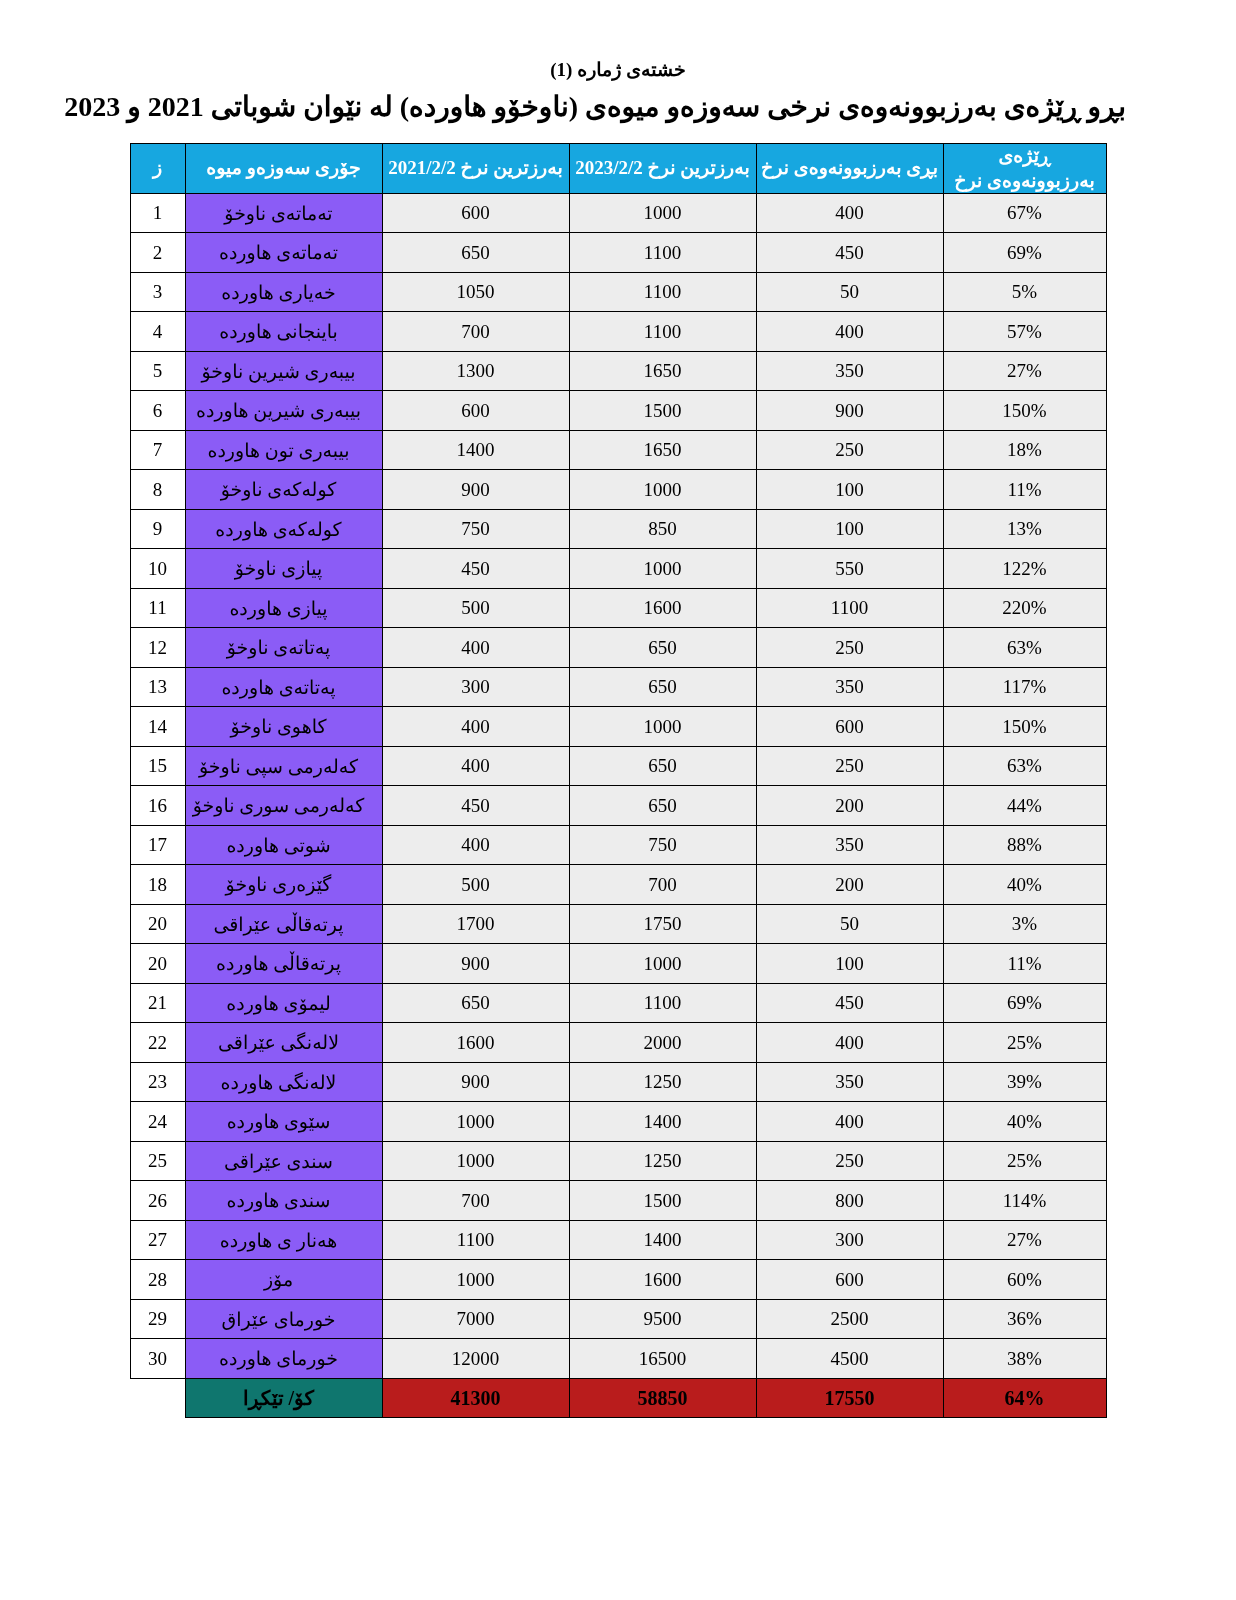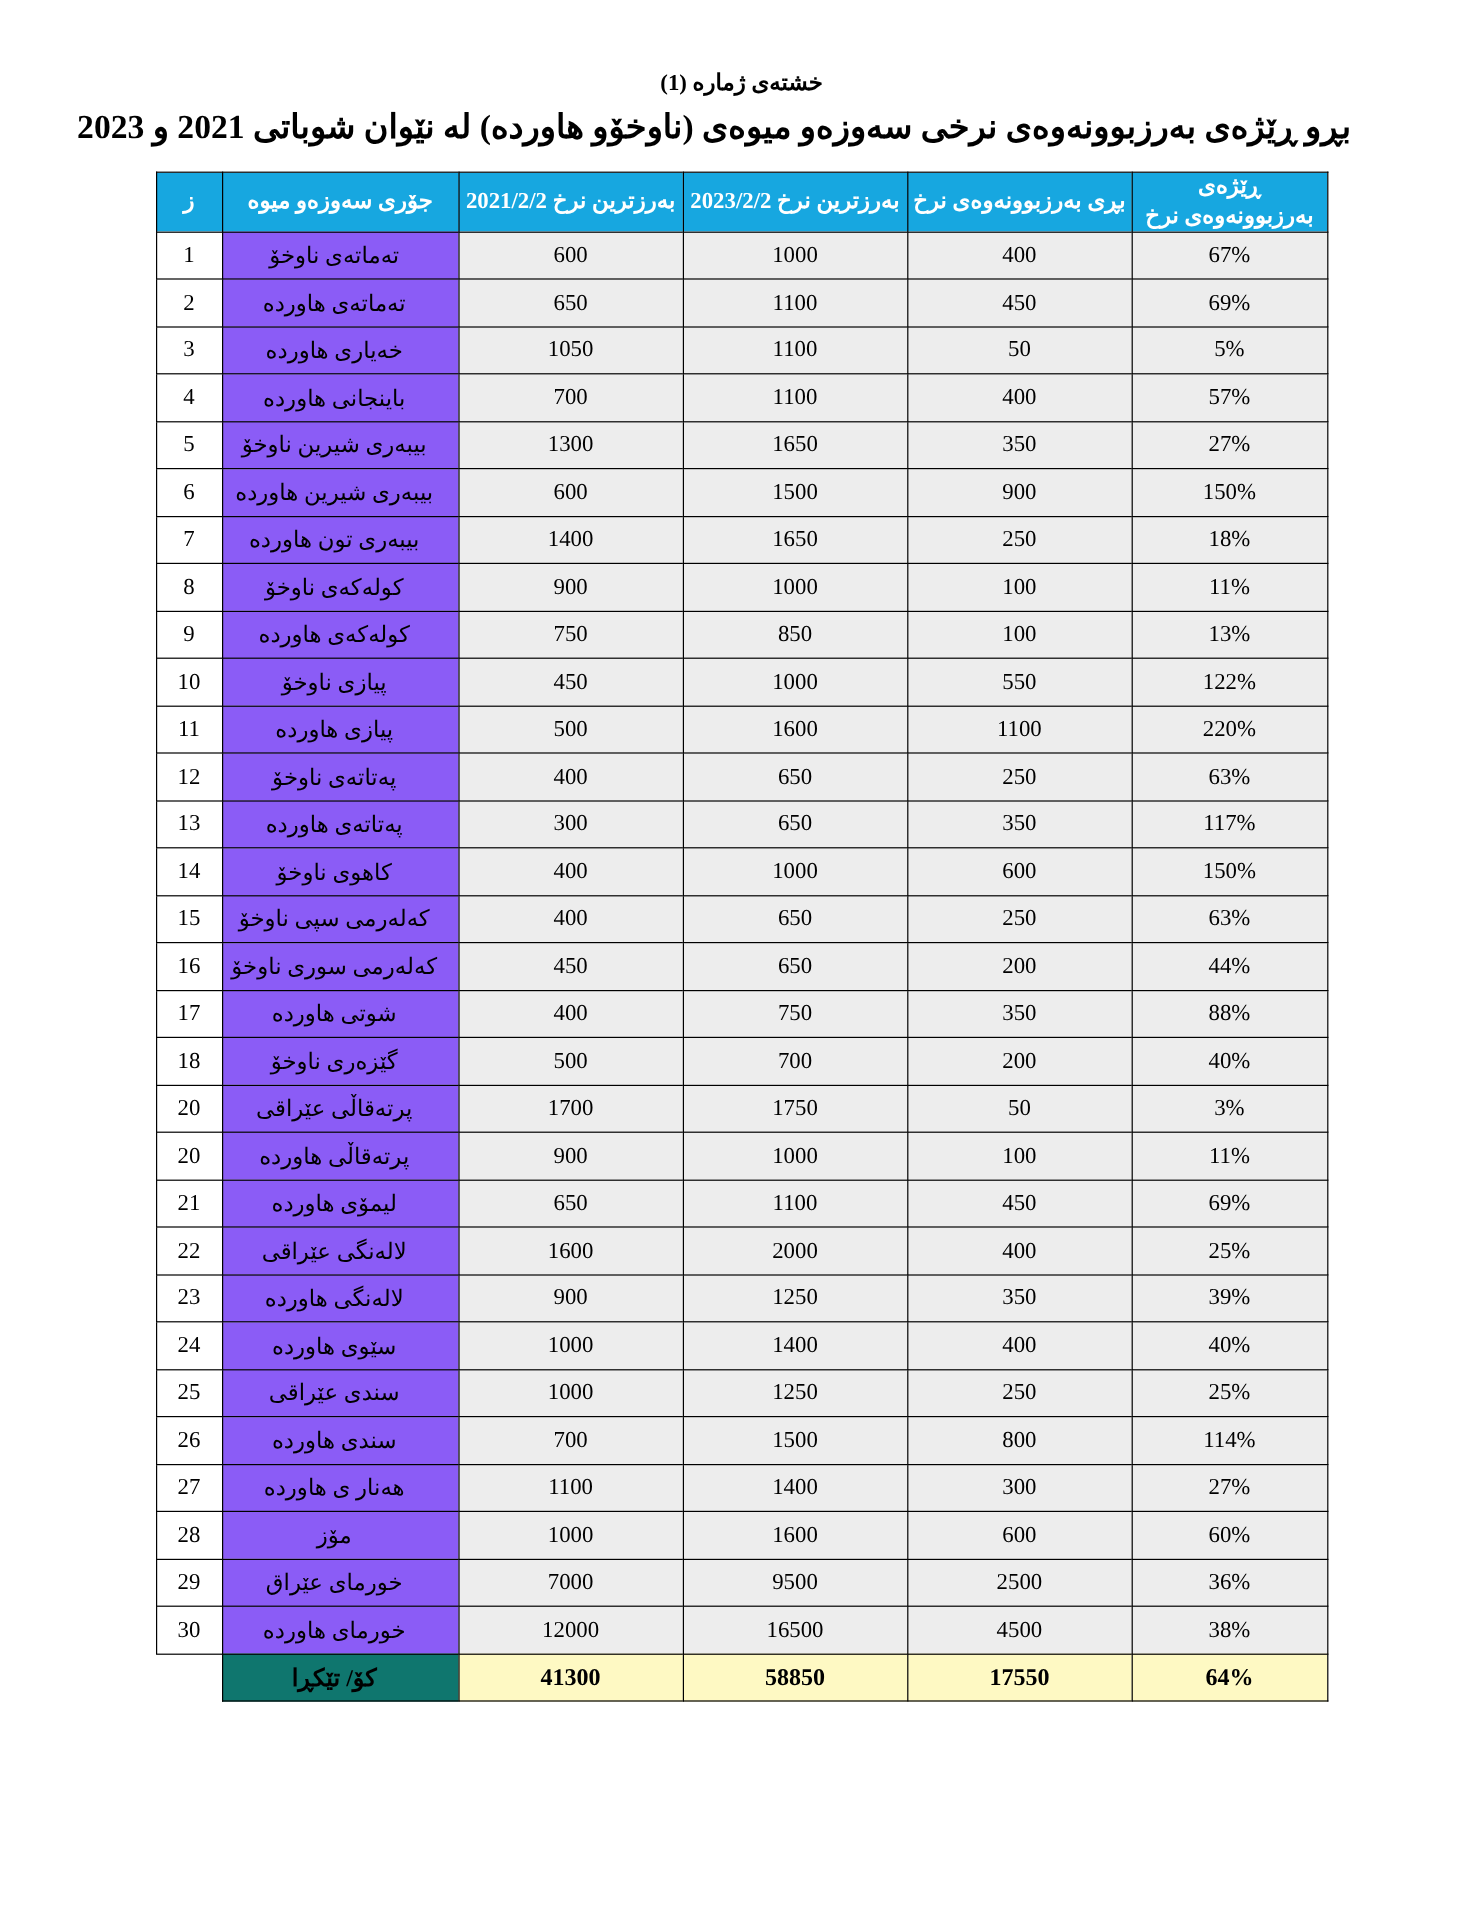--- a/index.html
+++ b/index.html
@@ -75,21 +75,21 @@
     background: #8b5cf6;
     text-align: center;
     padding-right: 10px;
     font-size: 19px;
   }
   tbody td.idx-cell {
     background: #ffffff;
     font-size: 19px;
   }
   tbody tr.total-row td {
-    background: #fef9c3;
+    background: #b91c1c;
     color: #000000;
     font-weight: bold;
     font-size: 20px;
   }
   tbody tr.total-row td.name-cell {
     background: #0f766e;
     color: #000000;
     font-weight: bold;
   }
   tbody tr.total-row td.idx-cell {

